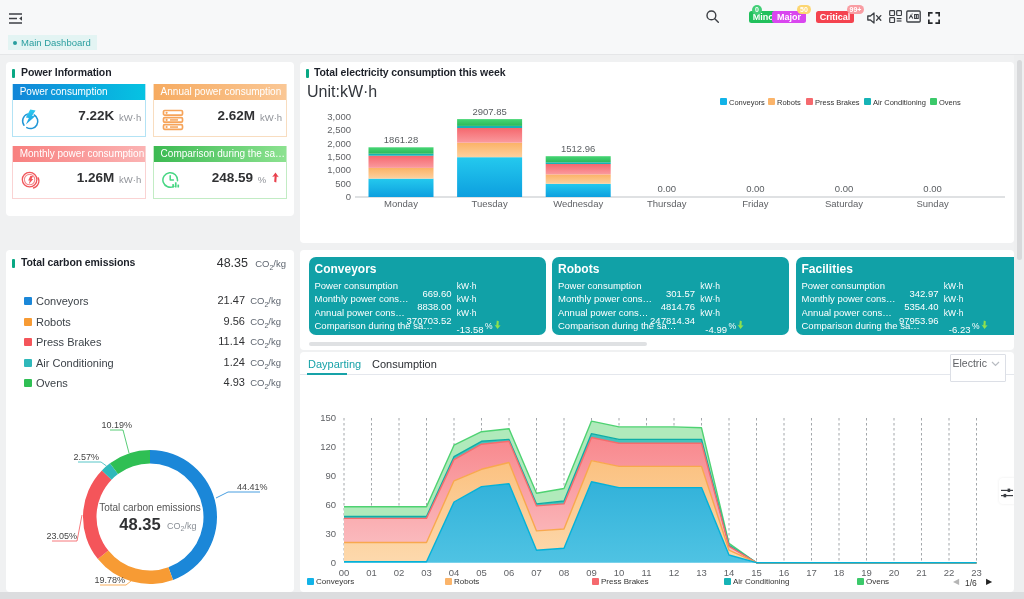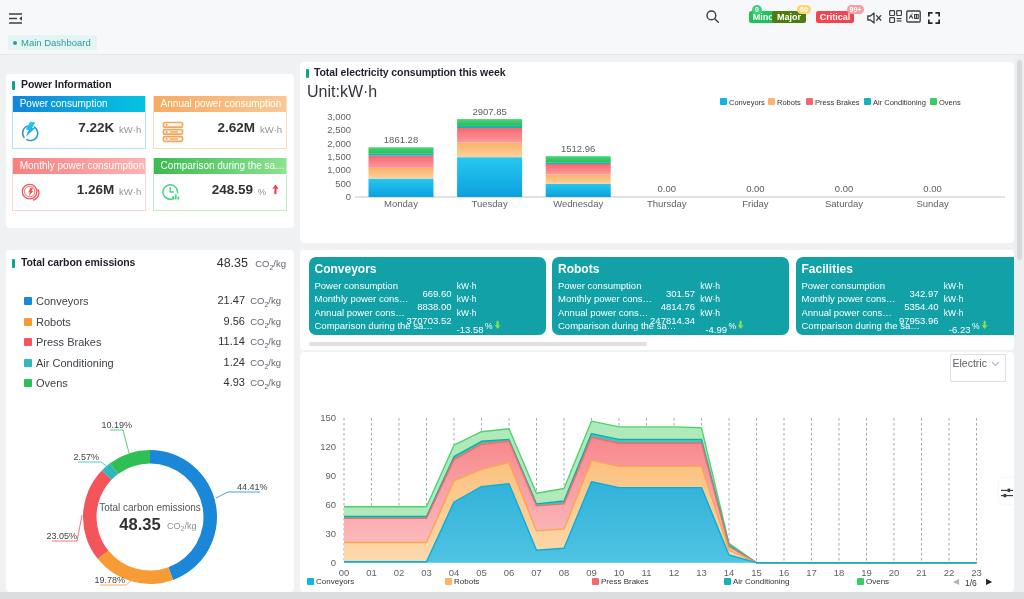--- a/index.html
+++ b/index.html
@@ -61,21 +61,21 @@
           <line x1="0" y1="10" x2="13" y2="10"></line>
         </g>
 <path d="M13 3.2 L10.2 5.5 L13 7.8 Z" fill="#3c3f44"></path>
 </svg></span>
   <span class="navicon" style="left:706px"><svg width="13" height="13" viewBox="0 0 13 13">
 <circle cx="5.4" cy="5.4" r="4.4" fill="none" stroke="#3c3f44" stroke-width="1.4"></circle>
 <line x1="8.8" y1="8.8" x2="12.3" y2="12.3" stroke="#3c3f44" stroke-width="1.4" stroke-linecap="round"></line>
 </svg></span>
   <span class="badge" style="left:749px;width:32px;background:#21c05c">Minor</span>
   <span class="bubble" style="left:752px;top:5px;width:10px;height:10px;line-height:10px;border-radius:50%;background:#42cf77">0</span>
-  <span class="badge" style="left:772px;width:34px;background:#4d7c0f">Major</span>
+  <span class="badge" style="left:772px;width:34px;background:#d946ef">Major</span>
   <span class="bubble" style="left:797px;top:5px;width:14px;height:9px;line-height:9px;border-radius:5px;background:#fcd671">50</span>
   <span class="badge" style="left:816px;width:38px;background:#f4434f">Critical</span>
   <span class="bubble" style="left:847px;top:5px;width:17px;height:9px;line-height:9px;border-radius:5px;background:#f99da3">99+</span>
   <span class="navicon" style="left:867px;top:10px"><svg width="15" height="12" viewBox="0 0 15 12">
 <path d="M0.8 4 L3.4 4 L7 1 L7 11 L3.4 8 L0.8 8 Z" fill="none" stroke="#3c3f44" stroke-width="1.3" stroke-linejoin="round"></path>
 <path d="M9.6 3.6 L13.8 8.2 M13.8 3.6 L9.6 8.2" stroke="#3c3f44" stroke-width="1.3" stroke-linecap="round"></path>
 </svg></span>
   <span class="navicon" style="left:889px"><svg width="13" height="13" viewBox="0 0 13 13">
 <rect x="0.7" y="0.7" width="4.8" height="4.8" fill="none" stroke="#3c3f44" stroke-width="1.2" rx="0.8"></rect>
 <rect x="7.7" y="0.7" width="4.8" height="4.8" fill="none" stroke="#3c3f44" stroke-width="1.2" rx="0.8"></rect>
@@ -96,21 +96,21 @@
 <path d="M0 0 L4.6 0 L4.6 1.7 L1.7 1.7 L1.7 4.6 L0 4.6 Z"></path>
 <path d="M0 0 L4.6 0 L4.6 1.7 L1.7 1.7 L1.7 4.6 L0 4.6 Z" transform="translate(0,12) scale(1,-1)"></path>
 <path d="M0 0 L4.6 0 L4.6 1.7 L1.7 1.7 L1.7 4.6 L0 4.6 Z" transform="translate(12,12) scale(-1,-1)"></path>
         </g>
 </svg></span>
 </div>
 <div id="tagsbar">
     <span id="tag"><span class="dot"></span>Main Dashboard</span>
   </div>
 
-<div class="card" style="left:6px;top:74px;width:288px;height:154px">
+<div class="card" style="left:6px;top:62px;width:288px;height:154px">
   <span class="hbar" style="left:6px;top:7px"></span>
   <span class="htitle" style="left:15px;top:4px">Power Information</span>
   <div class="sc" style="left:5.7px;top:22px;border-color:#b3e3f5">
   <div class="sch" style="background:linear-gradient(90deg,#1286d8,#06c3e2)">Power consumption</div>
   <div class="scb">
         <span class="sci"><svg width="19" height="21" viewBox="0 0 19 21">
 <defs>
               <linearGradient id="ib" x1="0" y1="0" x2="0.25" y2="1">
                 <stop offset="0" stop-color="#2ed3f3"></stop>
                 <stop offset="1" stop-color="#1b9ae0"></stop>
@@ -393,20 +393,25 @@
         <span class="tcu2">%</span>
         <svg class="dn" width="9" height="10" viewBox="0 0 9 10">
           <path d="M4.5 9 L1.4 4.6 L3.3 5.4 L3.8 0.6 L5.8 1.2 L5.5 5.6 L7.6 5.2 Z" fill="#8ee04e"></path>
         </svg>
       </div>
 </div>
   <div style="position:absolute;left:8.5px;top:92px;width:338px;height:4px;border-radius:2px;background:#dfe1e3"></div>
 </div>
 
 <div class="card" style="left:300px;top:352px;width:714px;height:240px">
+  <div class="tabs">
+    <span class="tab1">Dayparting</span>
+      <span class="tab2">Consumption</span>
+    <span class="tabline"></span>
+  </div>
   <div class="select">Electric<svg class="chev2" width="9" height="6" viewBox="0 0 9 6" style="position:absolute;right:5px;top:6px">
         <path d="M1 1 L4.5 4.5 L8 1" fill="none" stroke="#b8bcc2" stroke-width="1.2"></path>
       </svg></div>
   <svg width="714" height="240" viewBox="0 0 714 240" font-family="Liberation Sans, sans-serif" style="position:absolute;left:0;top:0">
 <defs>
         <linearGradient id="aP" x1="0" y1="0" x2="0" y2="1">
           <stop offset="0" stop-color="#f8888d"></stop>
           <stop offset="1" stop-color="#fbc3c6"></stop>
         </linearGradient>
         <linearGradient id="aC" x1="0" y1="0" x2="0" y2="1">

